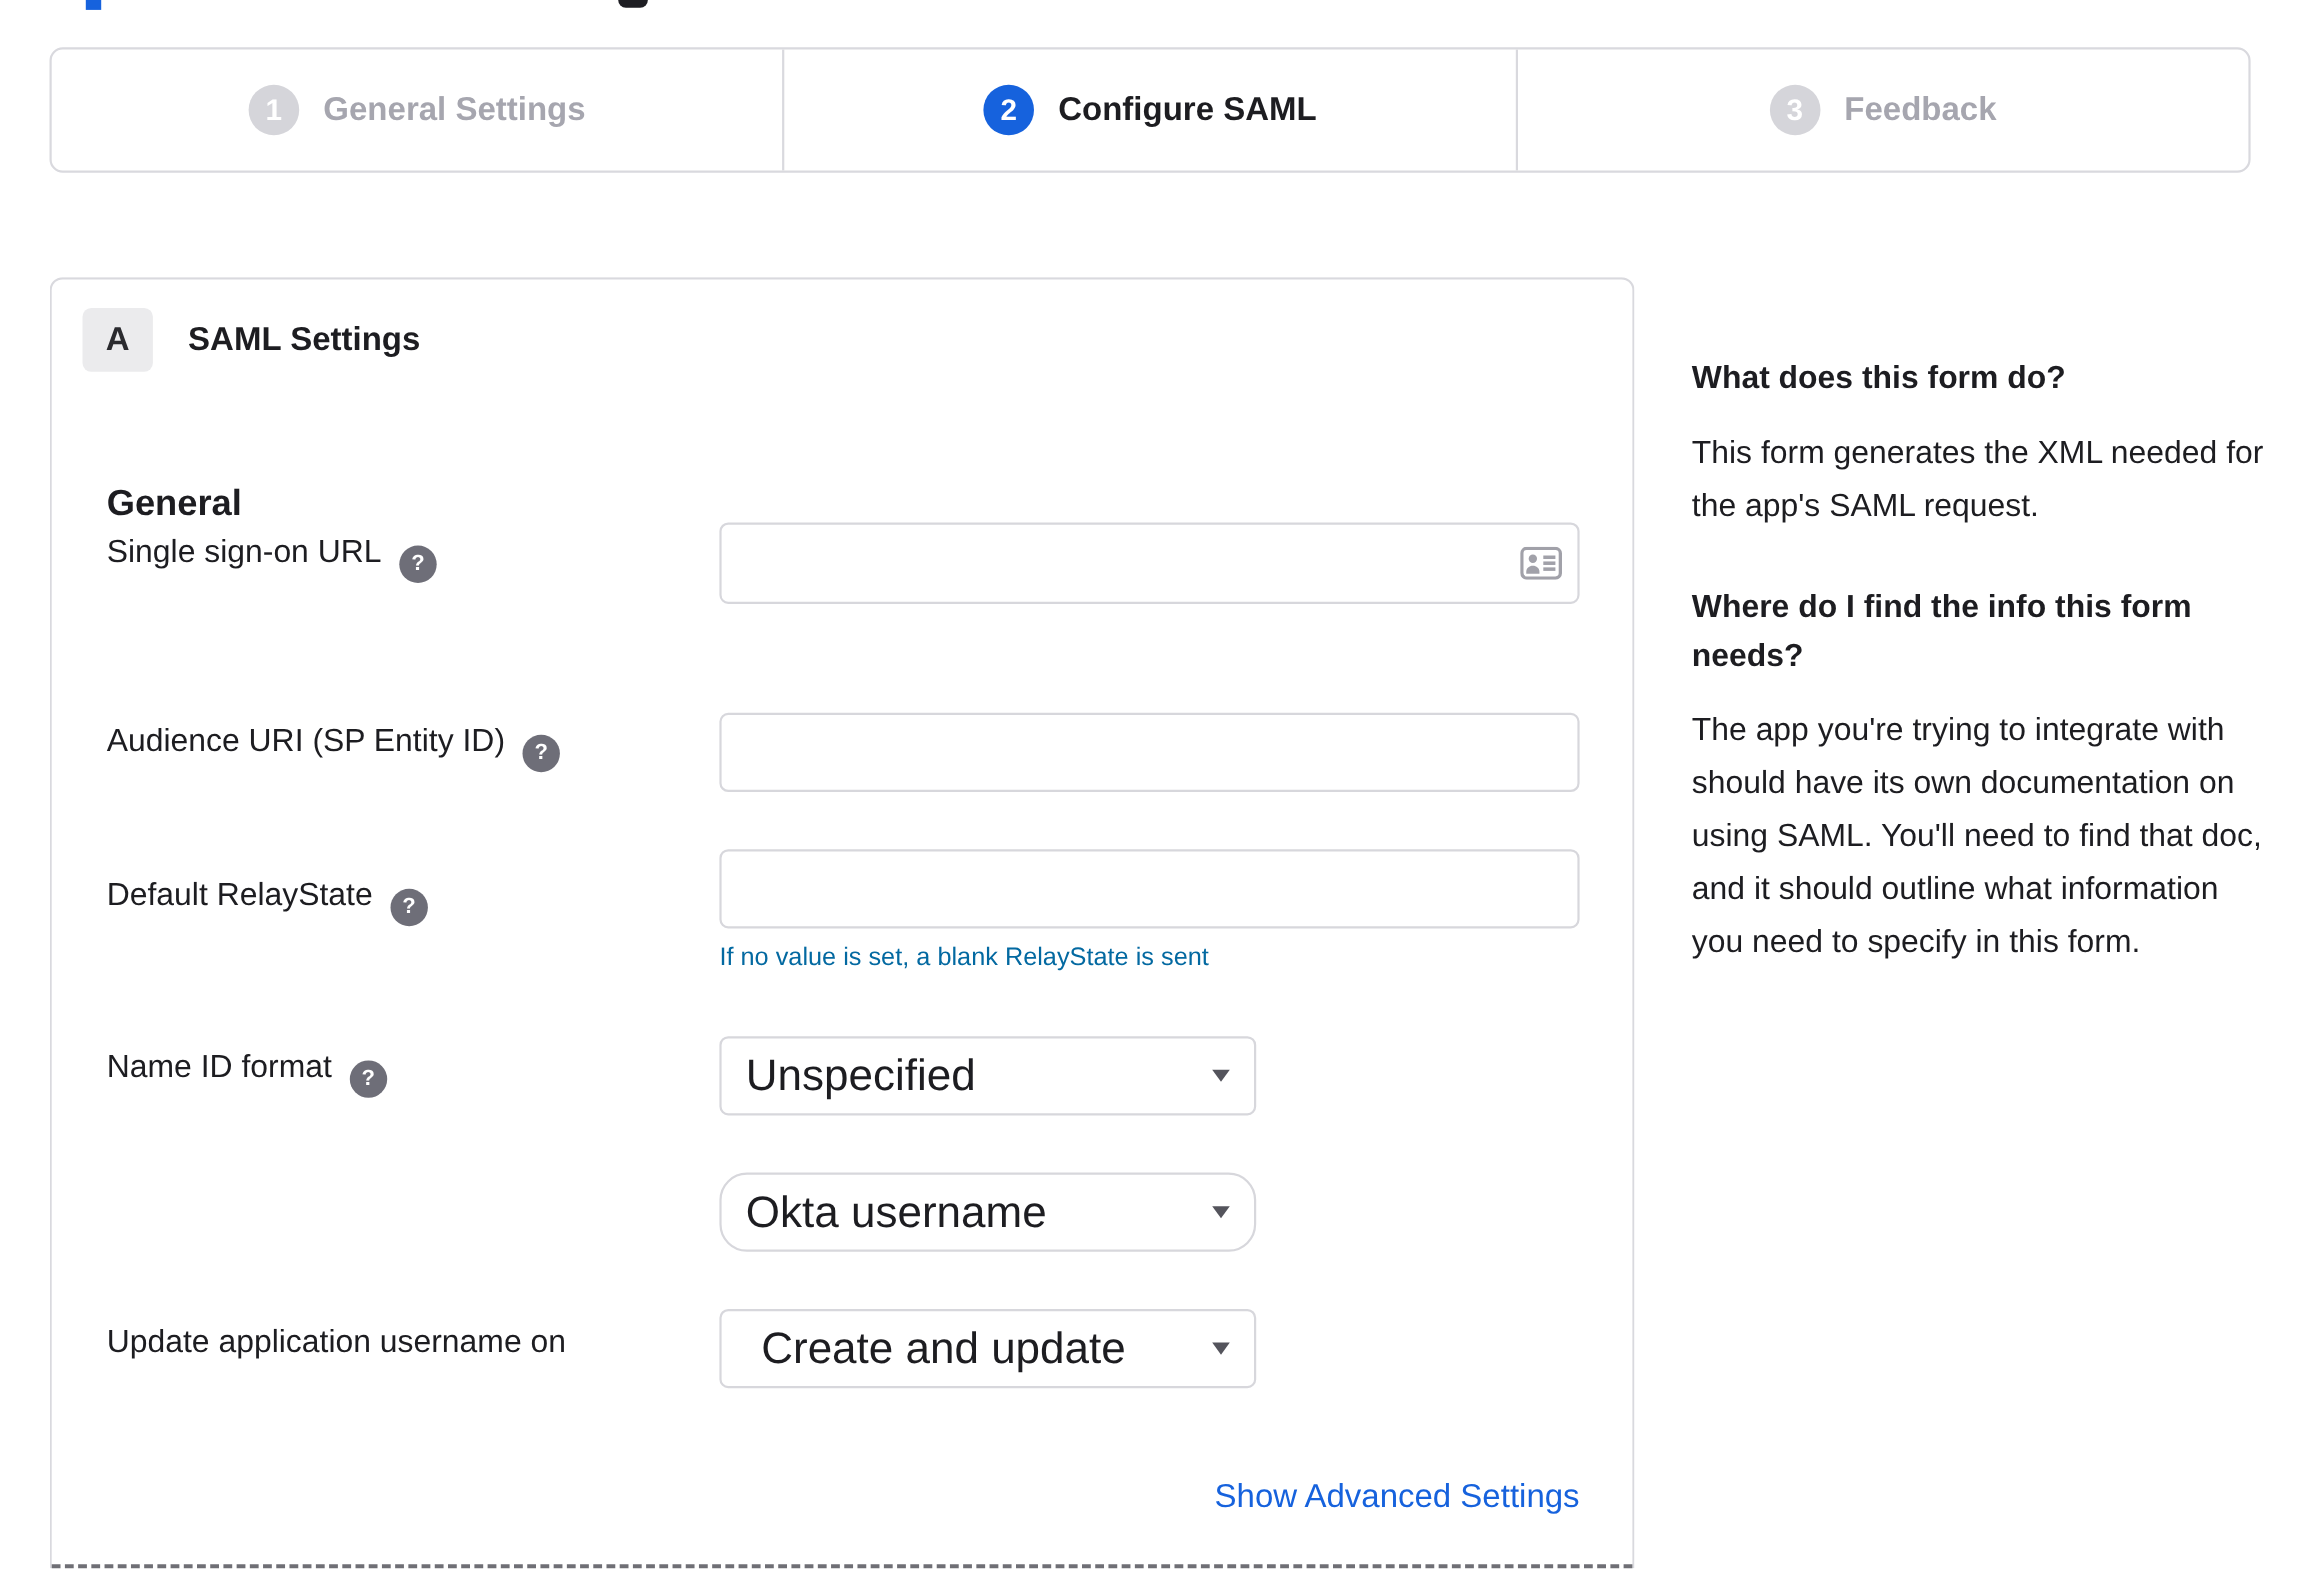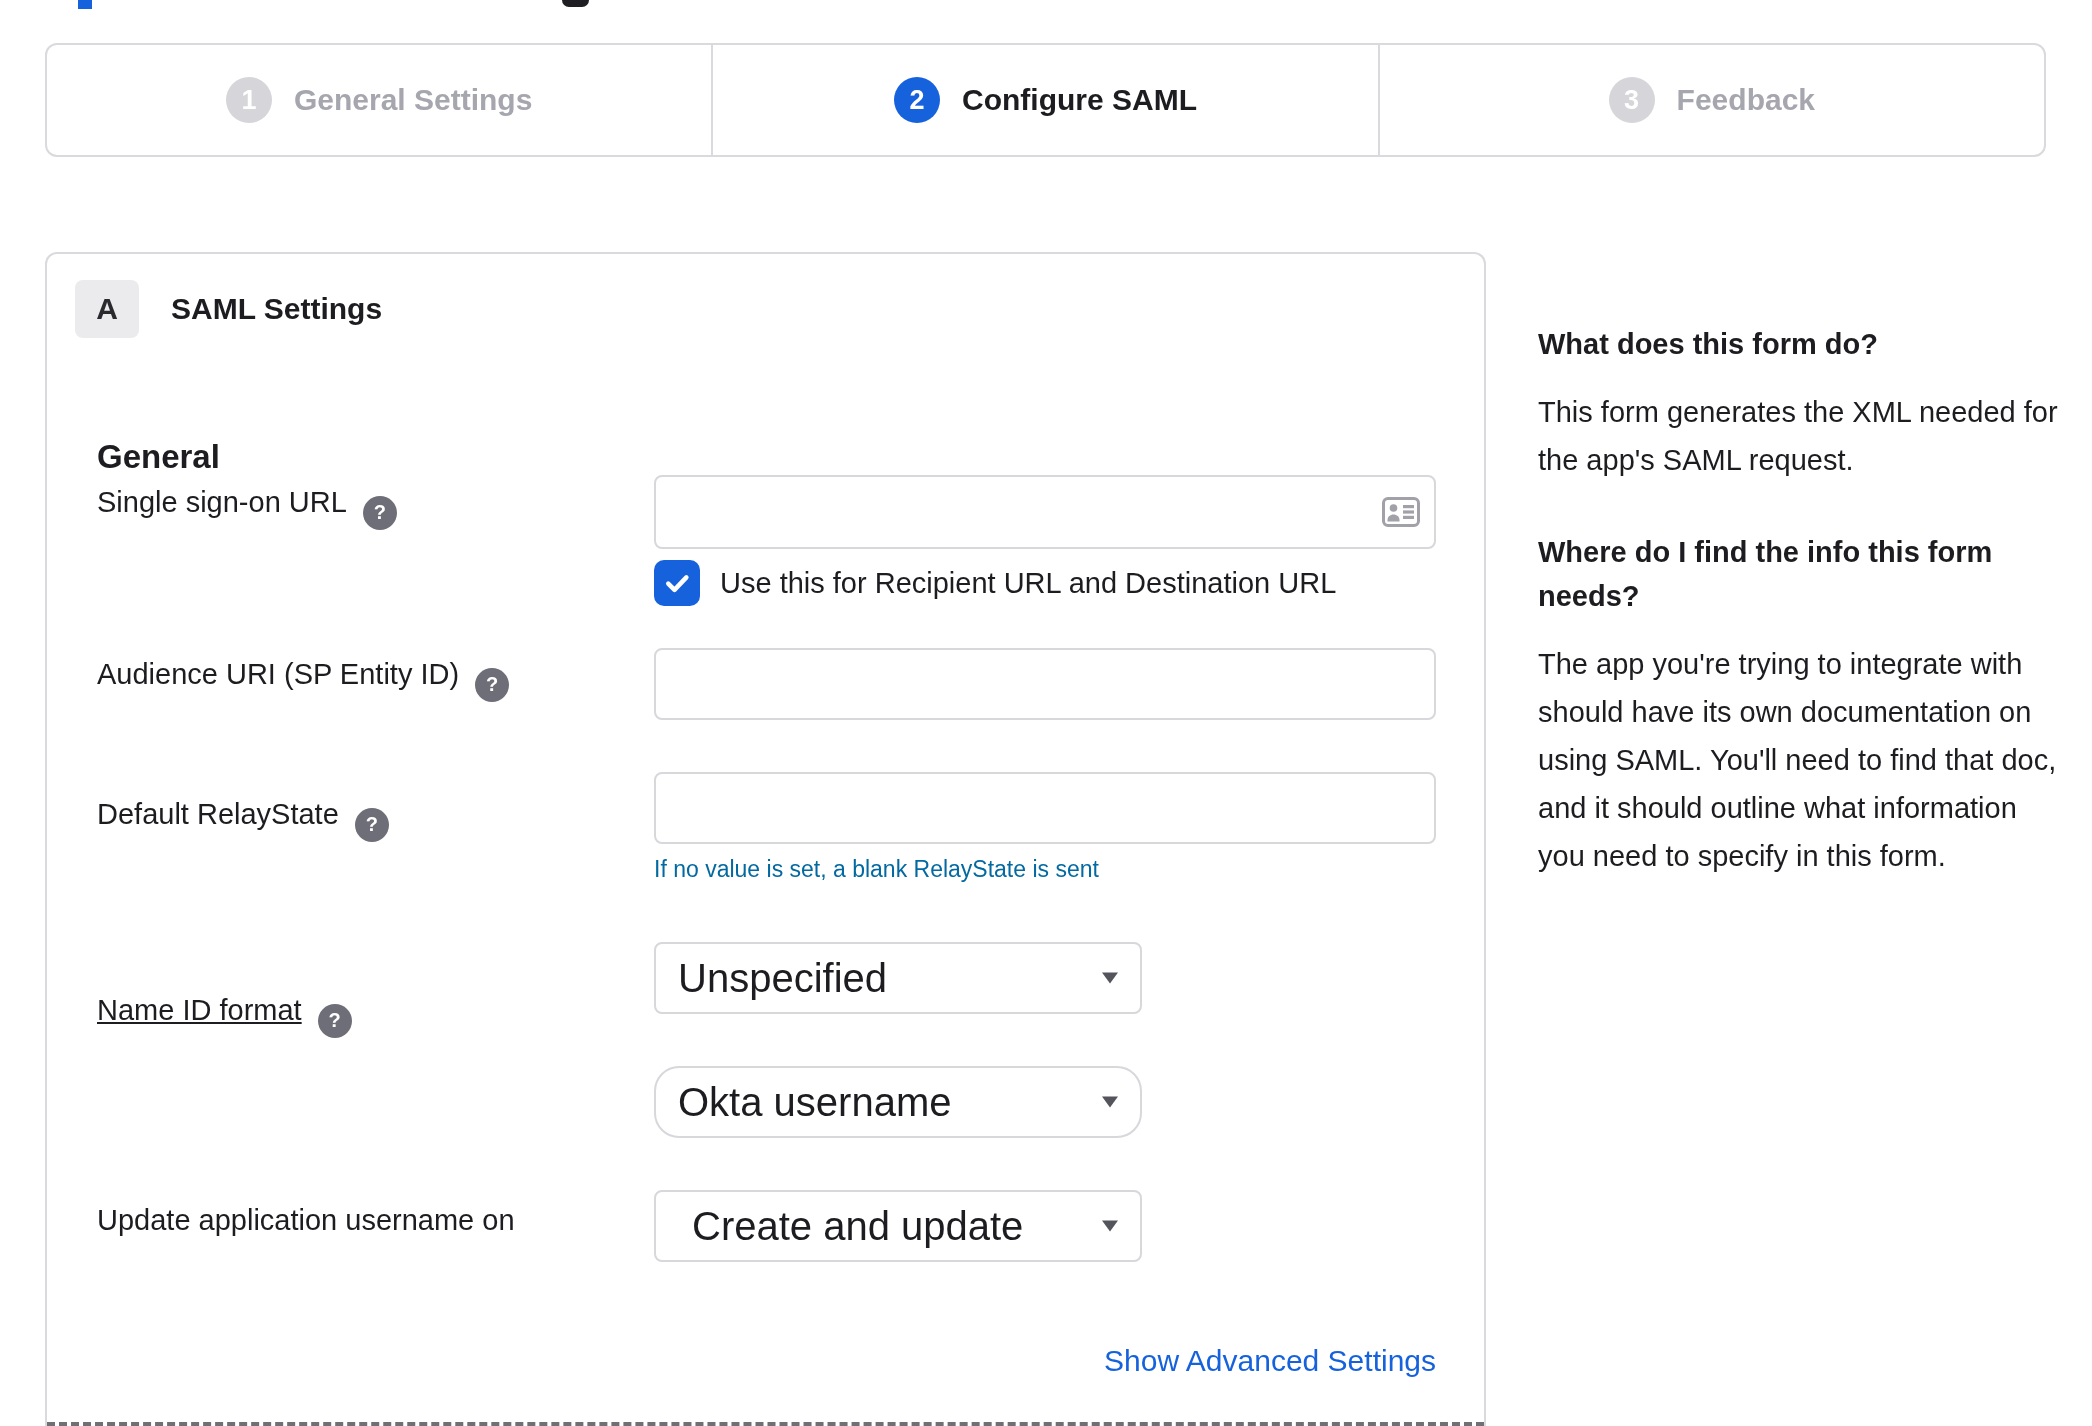--- a/index.html
+++ b/index.html
@@ -111,45 +111,37 @@
       <svg class="vcard-icon" viewBox="0 0 38 30">
         <rect x="1.5" y="1.5" width="35" height="27" rx="4.5" fill="none" stroke="#a1a1a9" stroke-width="3"></rect>
         <circle cx="11.5" cy="11" r="3.8" fill="#a1a1a9"></circle>
         <path d="M5.5 23c0-3.4 2.7-5.6 6-5.6s6 2.2 6 5.6v1.5h-12z" fill="#a1a1a9"></path>
         <rect x="21" y="8" width="11" height="3.2" fill="#a1a1a9"></rect>
         <rect x="21" y="13.4" width="11" height="3.2" fill="#a1a1a9"></rect>
         <rect x="21" y="18.8" width="11" height="3.2" fill="#a1a1a9"></rect>
       </svg>
     </div>
 
-    <div class="checkbox-row" style="top:306px;">
-      <div class="checkbox">
-        <svg viewBox="0 0 24 24">
-          <path d="M5 12.5l5 5L19.5 7.5" stroke="#ffffff" stroke-width="3.6" fill="none" stroke-linecap="round" stroke-linejoin="round"></path>
-        </svg>
-      </div>
-      <div class="checkbox-label">Use this for Recipient URL and Destination URL</div>
-    </div>
 
     <div class="f-label" style="top:404px;">
       <span>Audience URI (SP Entity ID)</span><span class="help-icon">?</span>
     </div>
     <div class="input-wrap" style="top:394px;">
       <input class="text-input short" type="text" value="" style="">
     </div>
 
     <div class="f-label" style="top:544px;">
       <span>Default RelayState</span><span class="help-icon">?</span>
     </div>
     <div class="input-wrap" style="top:518px;">
       <input class="text-input short" type="text" value="" style="">
     </div>
     <div class="helper-text" style="top:602px;">If no value is set, a blank RelayState is sent</div>
 
-    <div class="f-label" style="top:740px;text-decoration:underline;">
+    <div class="f-label" style="top:700px;">
       <span>Name ID format</span><span class="help-icon">?</span>
     </div>
     <div class="select-box" style="top:688px;">
       <span class="select-value">Unspecified</span>
       <span class="select-caret"></span>
     </div>
 
     <div class="select-box" style="top:812px;border-radius:25px;">
       <span class="select-value">Okta username</span>
       <span class="select-caret"></span>

